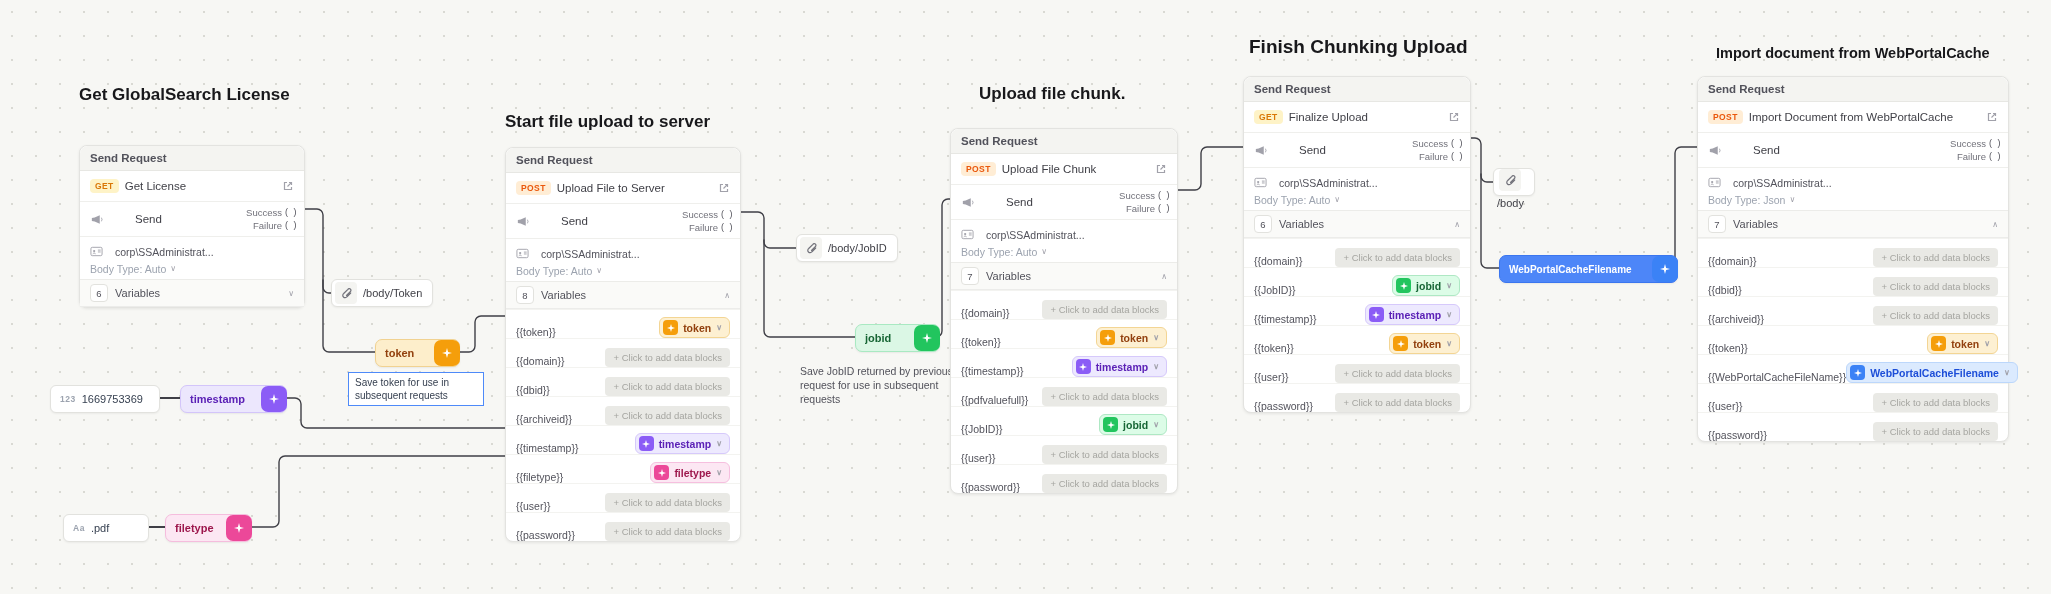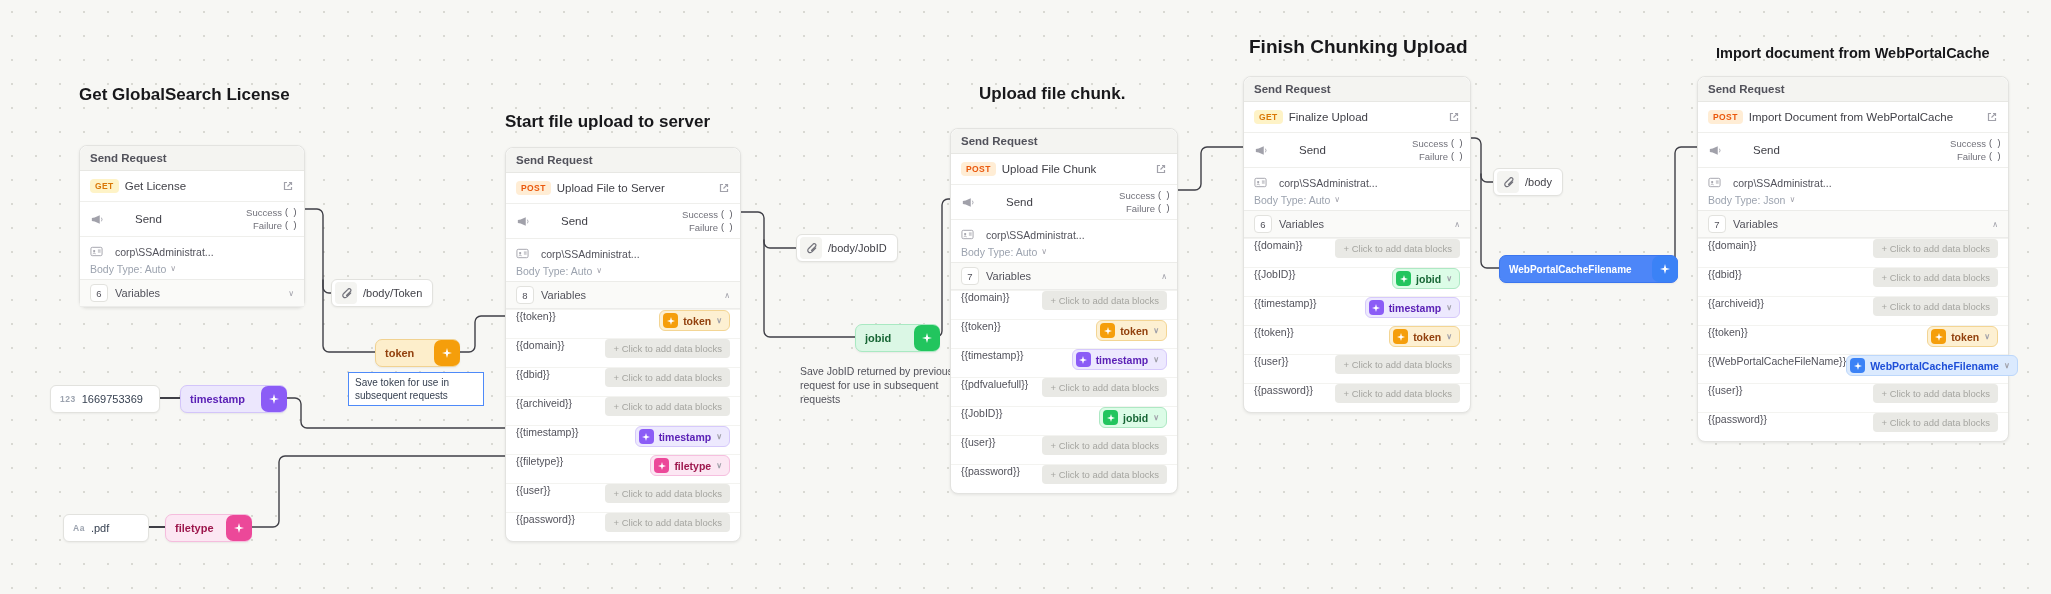--- a/index.html
+++ b/index.html
@@ -27,21 +27,21 @@
   .out{display:flex;align-items:center;gap:3px;font-size:9.5px;color:#71717a;line-height:1.2;}
   .port{font-size:9px;color:#52525b;letter-spacing:1.5px;}
   .id-row{height:21px;display:flex;align-items:flex-end;gap:6px;padding:0 10px;font-size:10.5px;color:#52525b;white-space:nowrap;overflow:hidden;}
   .body-row{height:21px;display:flex;align-items:center;gap:4px;padding:0 10px;font-size:10.5px;color:#9ca3af;}
   .chev{font-size:8px;color:#a1a1aa;}
   .vars-header{height:26px;display:flex;align-items:center;gap:7px;padding:0 10px;background:#fafaf8;
     border-top:1px solid #ececE9;border-bottom:1px solid #ececea;}
   .count{width:16px;height:16px;background:#fff;border:1px solid #e2e2de;border-radius:4px;
     font-size:9.5px;color:#52525b;display:flex;align-items:center;justify-content:center;flex:none;}
   .vars-label{flex:1;font-size:11px;color:#52525b;}
-  .var-row{height:28px;display:flex;align-items:flex-start;padding:0 10px;border-top:1px solid #f3f3f0;}
+  .var-row{height:28px;display:flex;align-items:flex-end;padding:0 10px;border-top:1px solid #f3f3f0;}
   .var-row:first-of-type{border-top:none;}
   .var-key{flex:1;font-size:10.5px;color:#52525b;white-space:nowrap;}
   .ph{background:#e9e9e5;color:#a5a5a0;font-size:9.5px;padding:4px 8px;border-radius:4px;white-space:nowrap;}
   .pill{display:inline-flex;align-items:center;gap:5px;border-radius:6px;padding:2px 7px 2px 3px;
     font-size:10.5px;font-weight:600;border:1px solid transparent;}
   .pill .block-icon{width:15px;height:15px;border-radius:4px;display:flex;align-items:center;justify-content:center;flex:none;}
   .pill.orange{background:#fdf0d2;border-color:#f3d594;color:#92400e;}
   .pill.purple{background:#ede9fe;border-color:#d6c9fb;color:#5b21b6;}
   .pill.pink{background:#fce7f3;border-color:#f6bfdf;color:#9d174d;}
   .pill.green{background:#dcfce7;border-color:#aee8c4;color:#166534;}
@@ -527,21 +527,21 @@
     <div class="var-row">
       <span class="var-key">{{user}}</span>
       <span class="ph">+ Click to add data blocks</span>
     </div>
     <div class="var-row">
       <span class="var-key">{{password}}</span>
       <span class="ph">+ Click to add data blocks</span>
     </div>
   </div>
 
-  <div class="path-node" style="left:1493px;top:168px;">
+  <div class="path-node" style="left:1493px;top:168px;flex-direction:column;">
     <span class="clip-box">
         <svg width="13" height="13" viewBox="0 0 14 14">
           <path d="M11.5 6.5l-4 4a2.5 2.5 0 11-3.5-3.5l4.5-4.5a1.8 1.8 0 112.5 2.5L7 9" fill="none" stroke="#71717a" stroke-width="1.3" stroke-linecap="round"></path>
         </svg>
       </span>
     <span class="path-text">/body</span>
   </div>
   <div class="float-pill bluesolid" style="left:1499px;top:255px;width:168px;">
     <span class="flabel">WebPortalCacheFilename</span>
     <span class="block-chip c-blue">

